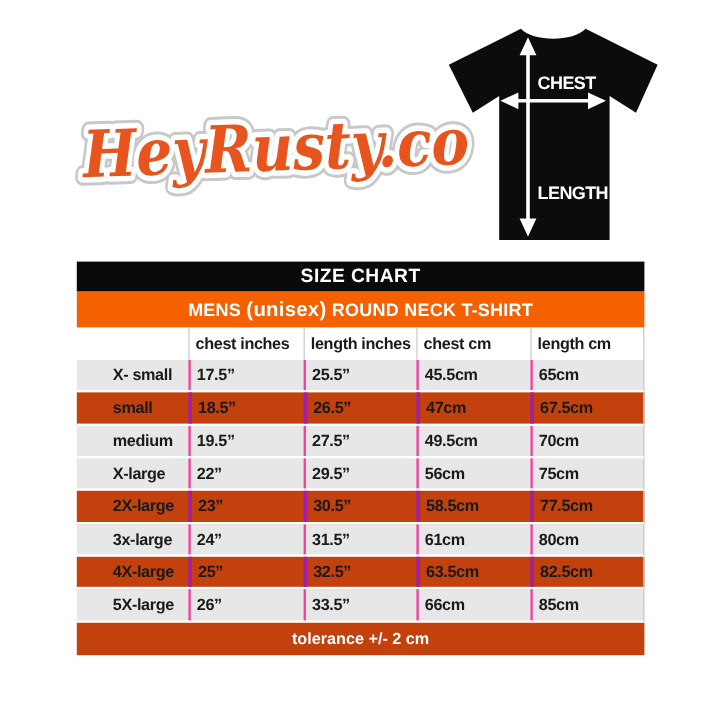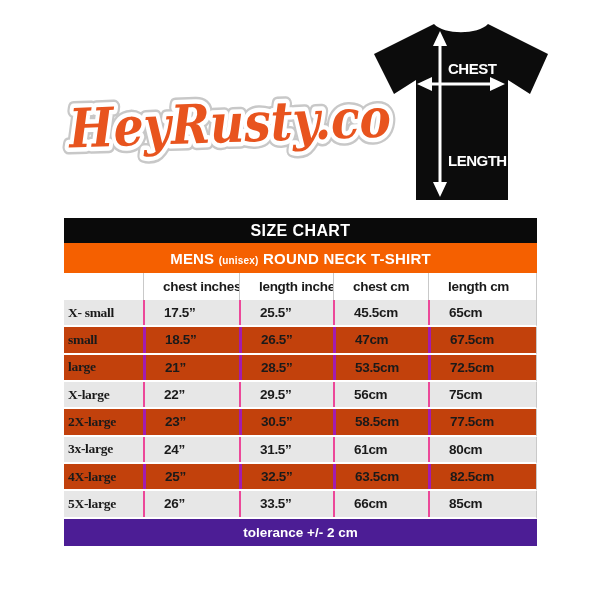--- a/index.html
+++ b/index.html
@@ -11,31 +11,31 @@
   .logo-wrap{position:absolute;left:55px;top:40px;width:350px;height:160px;}
   
   .tshirt-wrap{position:absolute;left:370px;top:14px;width:182px;height:192px;}
   
   .tbl{position:absolute;left:64px;top:218px;width:473px;}
   .bar{width:100%;display:flex;align-items:center;justify-content:center;box-sizing:border-box;}
   .bar-black{height:25px;background:#0a0a0a;}
   .bar-black .t{color:#fff;font-size:16px;font-weight:700;letter-spacing:.4px;}
   .bar-orange{height:30px;background:#f56000;}
   .bar-orange .t{color:#fff;font-size:15px;font-weight:700;letter-spacing:.2px;}
-  .bar-orange .t .small{font-size:10px;font-weight:700;}
-  .tfoot{height:27px;background:#4c1d95;}
+  .bar-orange .t .small{font-size:17px;font-weight:700;}
+  .tfoot{height:27px;background:#c2410c;}
   .tfoot .t{color:#fff;font-size:13.5px;font-weight:700;}
   .thead,.trow{display:flex;box-sizing:border-box;border-right:1px solid #c9c9c9;}
   .thead{height:27px;background:#fff;}
   .trow{height:27.33px;background:#c2410c;border-bottom:2px solid #fff;}
   .trow.stripe{background:#e7e7e7;}
   .cell{display:flex;align-items:center;box-sizing:border-box;
         font-size:13.5px;font-weight:700;color:#1a1a1a;letter-spacing:-0.3px;
-        padding-left:19px;overflow:hidden;white-space:nowrap;}
-  .col0{width:79px;padding-left:4px;font-family:Liberation Serif, serif;}
+        padding-left:5px;overflow:hidden;white-space:nowrap;}
+  .col0{width:93px;padding-left:30px;}
   .col1{width:96px;}
   .col2{width:94px;}
   .col3{width:95px;}
   .col4{width:94px;}
   .thead .cell + .cell{border-left:1px solid #c9c9c9;}
   .trow:not(.stripe) .cell + .cell{border-left:3px solid #a21caf;}
   .trow.stripe .cell + .cell{border-left:2px solid #ec4899;}
 </style>
 </head>
 <body>
@@ -97,26 +97,26 @@
           <div class="cell col3">45.5cm</div>
           <div class="cell col4">65cm</div>
         </div>
         <div class="trow">
           <div class="cell col0">small</div>
           <div class="cell col1">18.5”</div>
           <div class="cell col2">26.5”</div>
           <div class="cell col3">47cm</div>
           <div class="cell col4">67.5cm</div>
         </div>
-        <div class="trow">
-          <div class="cell col0">large</div>
-          <div class="cell col1">21”</div>
-          <div class="cell col2">28.5”</div>
-          <div class="cell col3">53.5cm</div>
-          <div class="cell col4">72.5cm</div>
+        <div class="trow stripe">
+          <div class="cell col0">medium</div>
+          <div class="cell col1">19.5”</div>
+          <div class="cell col2">27.5”</div>
+          <div class="cell col3">49.5cm</div>
+          <div class="cell col4">70cm</div>
         </div>
         <div class="trow stripe">
           <div class="cell col0">X-large</div>
           <div class="cell col1">22”</div>
           <div class="cell col2">29.5”</div>
           <div class="cell col3">56cm</div>
           <div class="cell col4">75cm</div>
         </div>
         <div class="trow">
           <div class="cell col0">2X-large</div>

